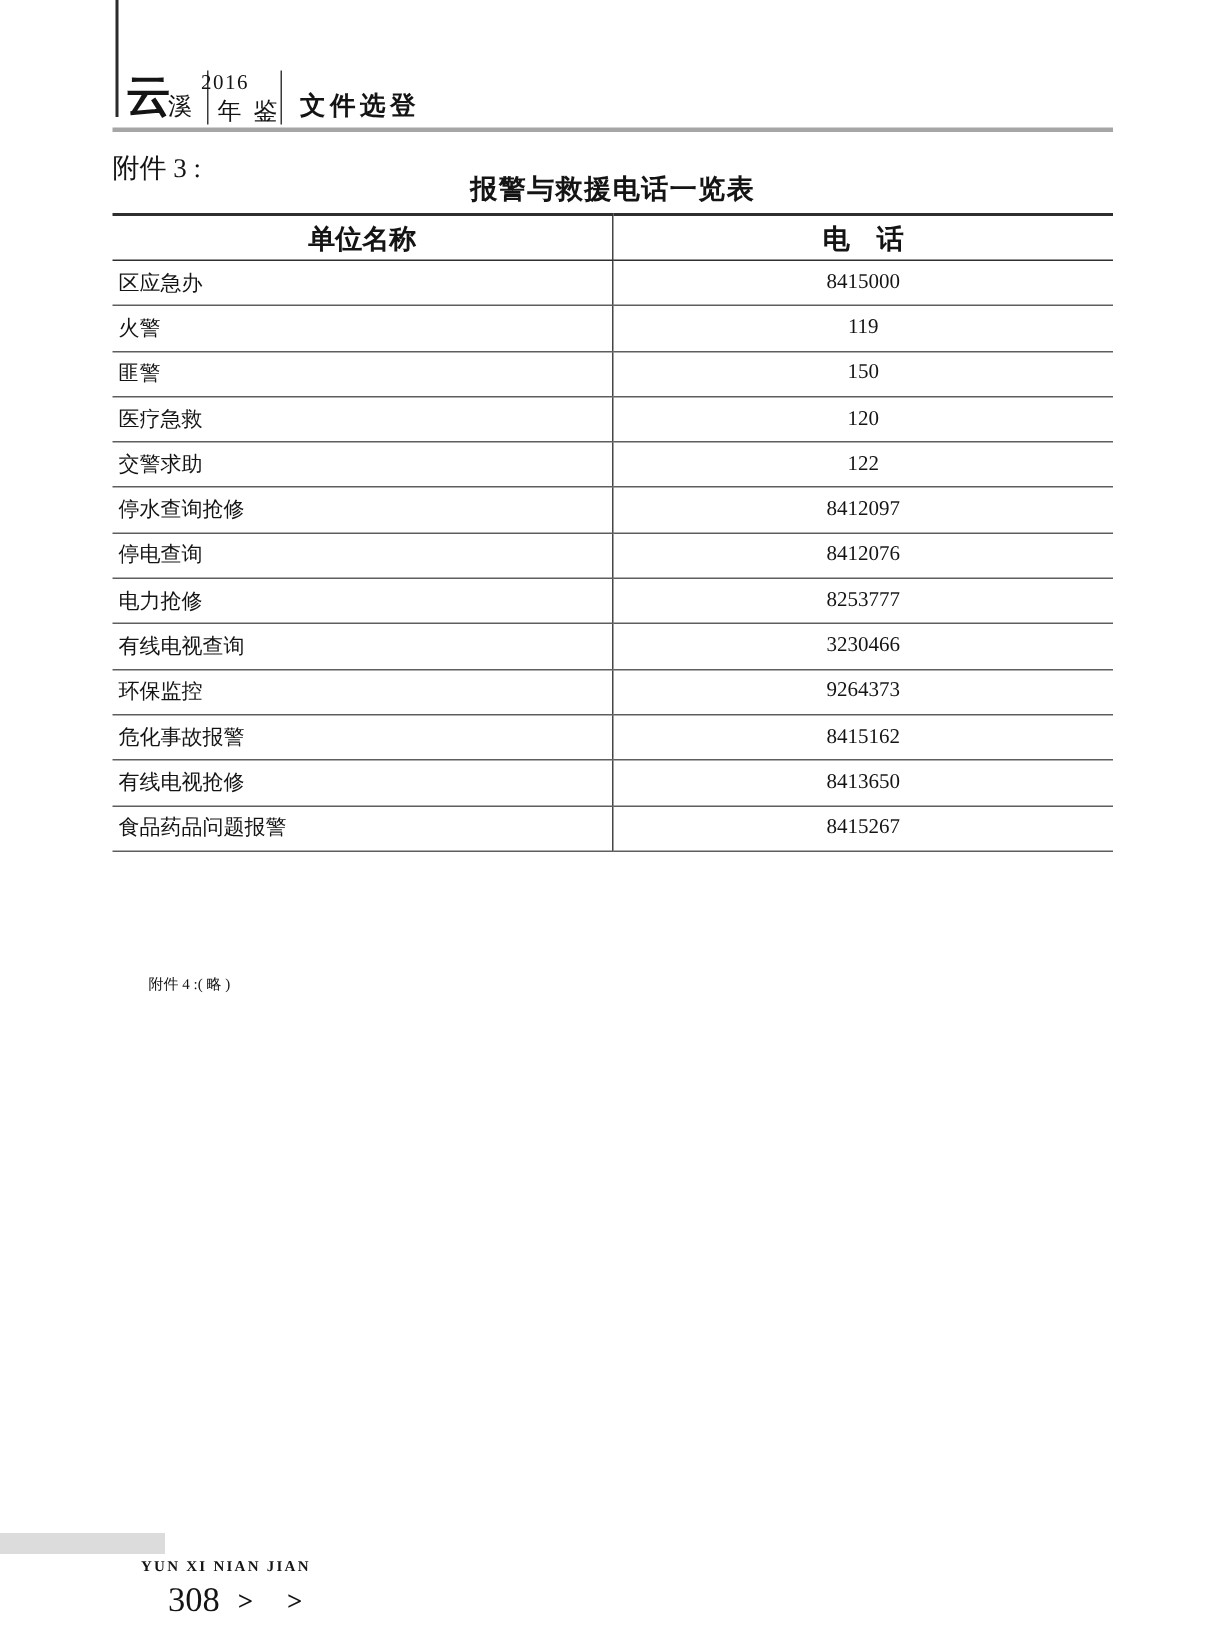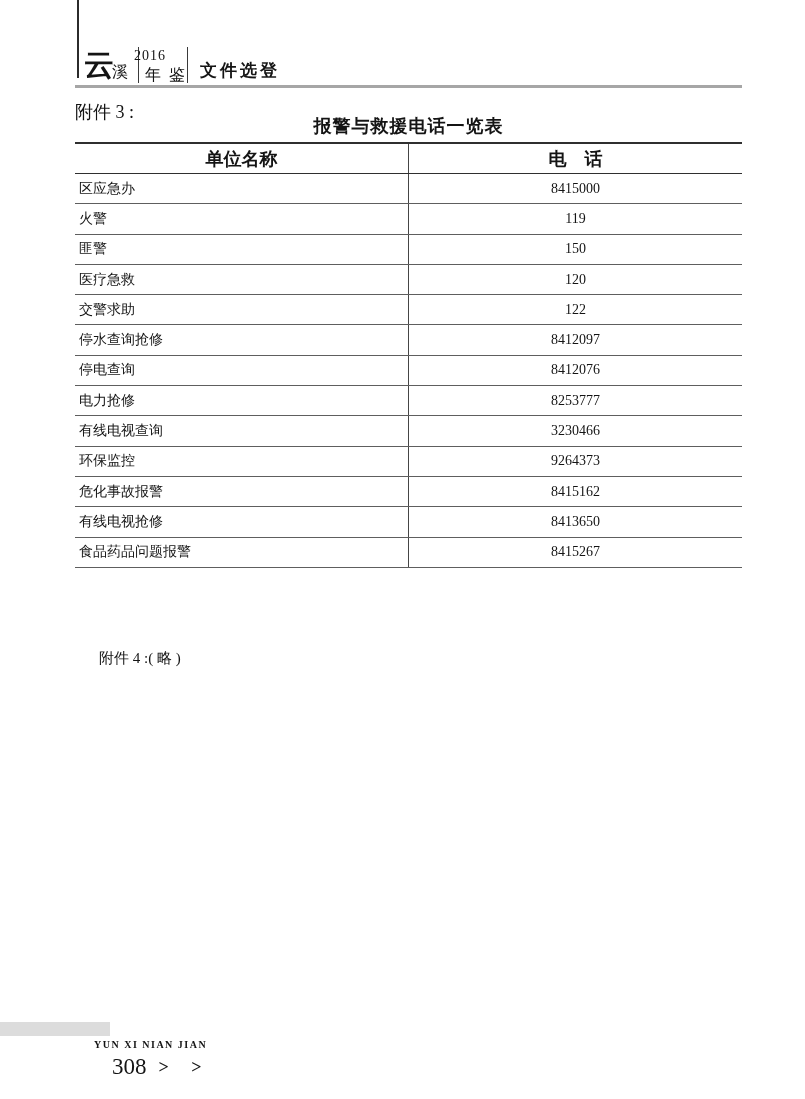--- a/index.html
+++ b/index.html
@@ -20,21 +20,21 @@
   .logo-small { position: absolute; left: 112px; top: 64px; font-size: 16px; line-height: 1; }
   .logo-sep1  { position: absolute; left: 138px; top: 47px; width: 1px; height: 36px; background: #3a3a3a; }
   .logo-year  { position: absolute; left: 134px; top: 49px; font-size: 14px; line-height: 1; letter-spacing: 1px; }
   .logo-yb    { position: absolute; left: 145px; top: 67px; font-size: 16px; line-height: 1; letter-spacing: 2px; }
   .logo-sep2  { position: absolute; left: 187px; top: 47px; width: 1px; height: 36px; background: #3a3a3a; }
   .section-title { position: absolute; left: 200px; top: 61px; font-size: 17px; font-weight: bold; letter-spacing: 3px; line-height: 1.2; }
   .header-rule { position: absolute; left: 75px; top: 85px; width: 667px; height: 3px; background: #a6a6a6; }
 
   
   .att3 { position: absolute; left: 75px;  top: 100px; font-size: 18px; }
-  .att4 { position: absolute; left: 99px;  top: 649px; font-size: 15px; text-align: right; }
+  .att4 { position: absolute; left: 99px;  top: 649px; font-size: 10px; text-align: right; }
 
   
   .table-title { position: absolute; left: 75px; top: 114px; width: 667px; text-align: center;
                  font-size: 18px; font-weight: bold; letter-spacing: 1px; }
 
   
   .phone-table { position: absolute; left: 75px; top: 142px; width: 667px;
                  border-collapse: collapse; table-layout: fixed; }
   .phone-table thead th {
     height: 29px; font-size: 18px; font-weight: bold; text-align: center;

